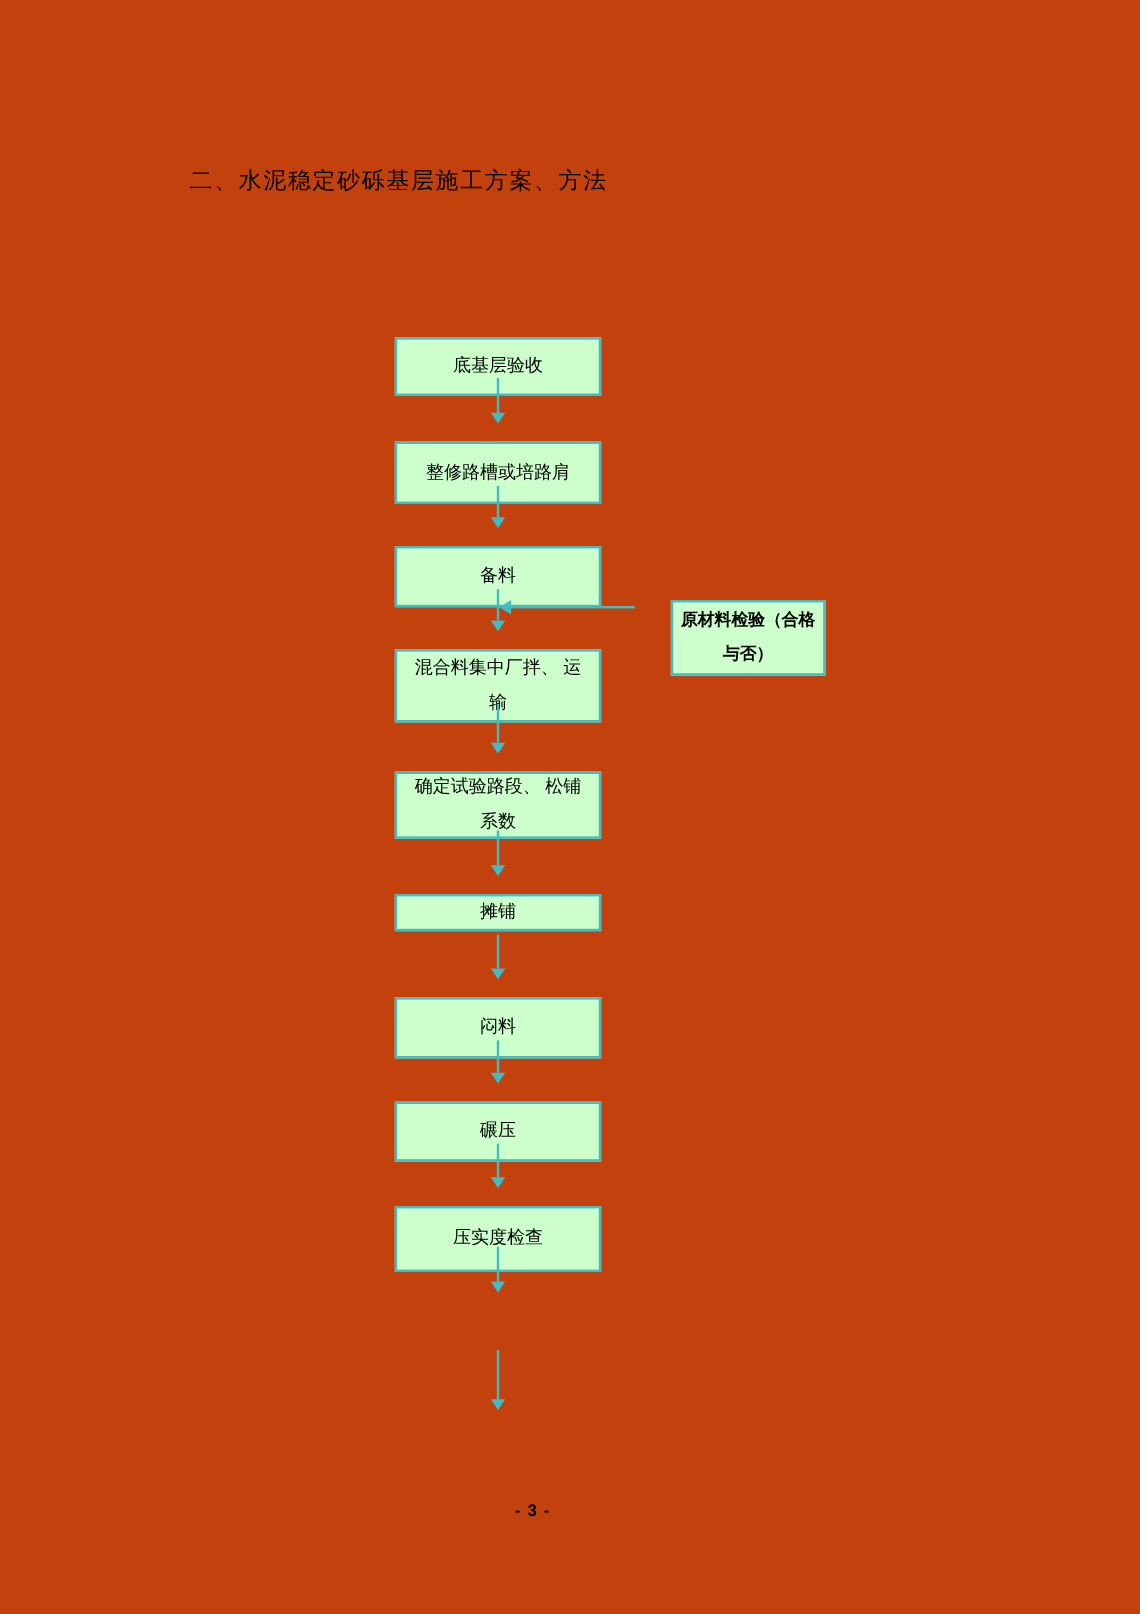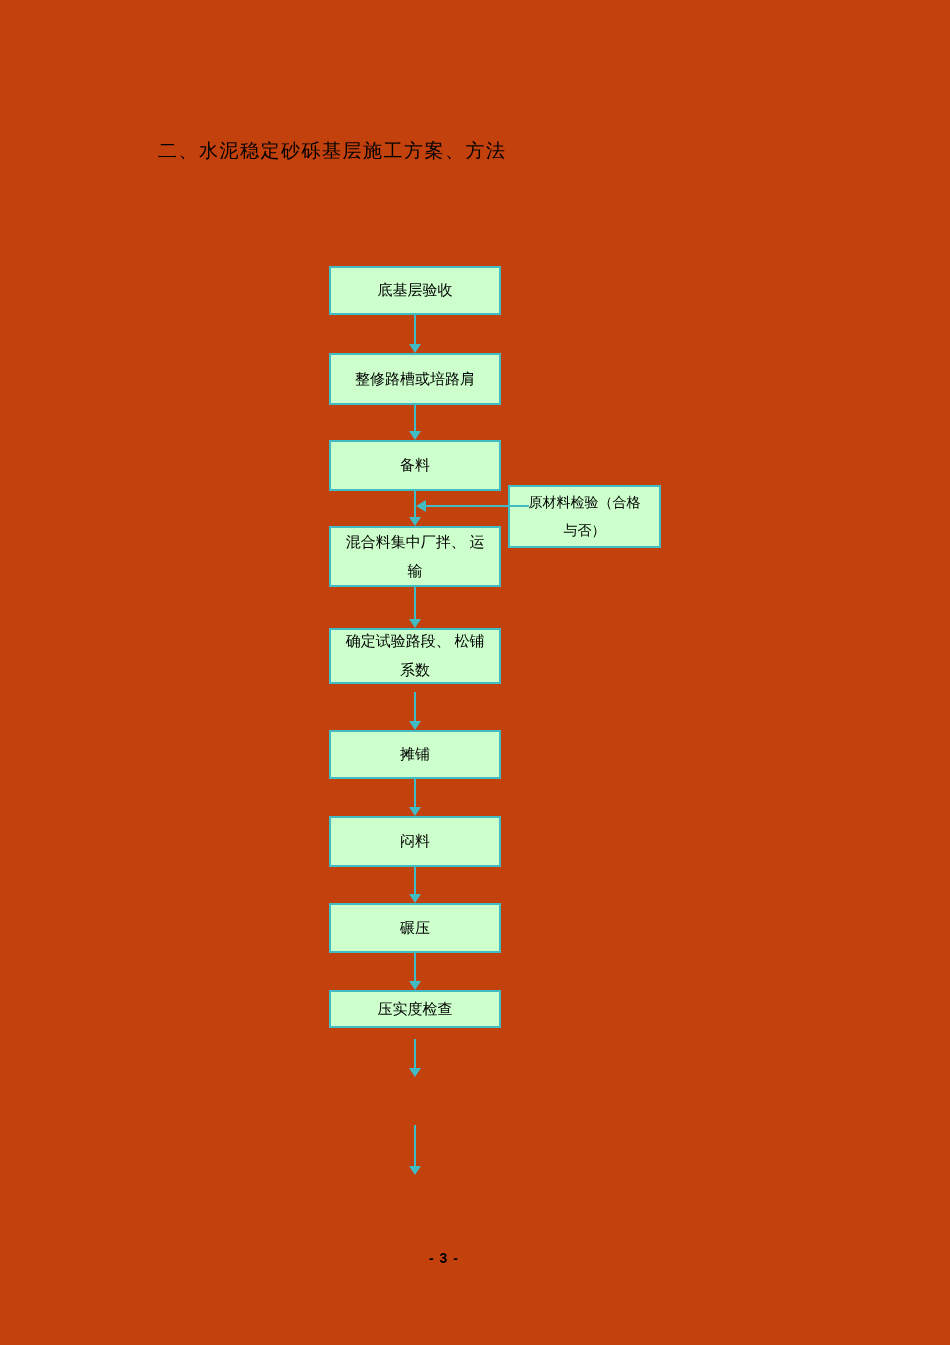--- a/index.html
+++ b/index.html
@@ -7,37 +7,37 @@
     position:relative;width:950px;height:1345px;background:#c2410c;
     font-family:"Liberation Serif","DejaVu Serif",serif;color:#000;overflow:hidden;
   }
   .heading{position:absolute;left:158px;top:138px;font-size:19px;letter-spacing:1.5px;white-space:pre;}
   .subheading{position:absolute;left:328px;top:175px;font-size:20px;letter-spacing:1px;white-space:pre;}
 
   .fbox{
     position:absolute;left:329px;width:172px;box-sizing:border-box;
     background:var(--fill,#ccffcc);border:2px solid var(--line,#42bcc4);
     display:flex;flex-direction:column;justify-content:center;align-items:center;
-    font-size:15px;line-height:29px;text-align:center;
+    font-size:15px;line-height:29px;text-align:center;margin-top:15px;
   }
   .fl{display:block;text-align:center;white-space:pre;}
 
   .s0{top:266px;height:49px}
   .s1{top:353px;height:52px}
   .s2{top:440px;height:51px}
   .s3{top:526px;height:61px}
   .s4{top:628px;height:56px}
-  .s5{top:730px;height:49px}
+  .s5{top:730px;height:31px}
   .s6{top:816px;height:51px}
   .s7{top:903px;height:50px}
-  .s8{top:990px;height:38px}
+  .s8{top:990px;height:55px}
   .s9{top:1077px;height:48px}
   .s10{top:1175px;height:48px}
 
-  .side{left:508px;top:485px;width:153px;height:63px;font-size:14px;line-height:28px;}
+  .side{left:559px;top:485px;width:129px;height:63px;font-size:14px;line-height:28px;font-weight:bold;}
 
   .varr{position:absolute;left:414px;width:2px;background:var(--arrow,#42bcc4);}
   .varr::after{
     content:"";position:absolute;left:-5px;bottom:-9px;width:0;height:0;
     border-left:6px solid transparent;border-right:6px solid transparent;
     border-top:9px solid var(--arrow,#42bcc4);
   }
   .c0{top:315px;height:29px}
   .c1{top:405px;height:26px}
   .c2{top:491px;height:26px}

